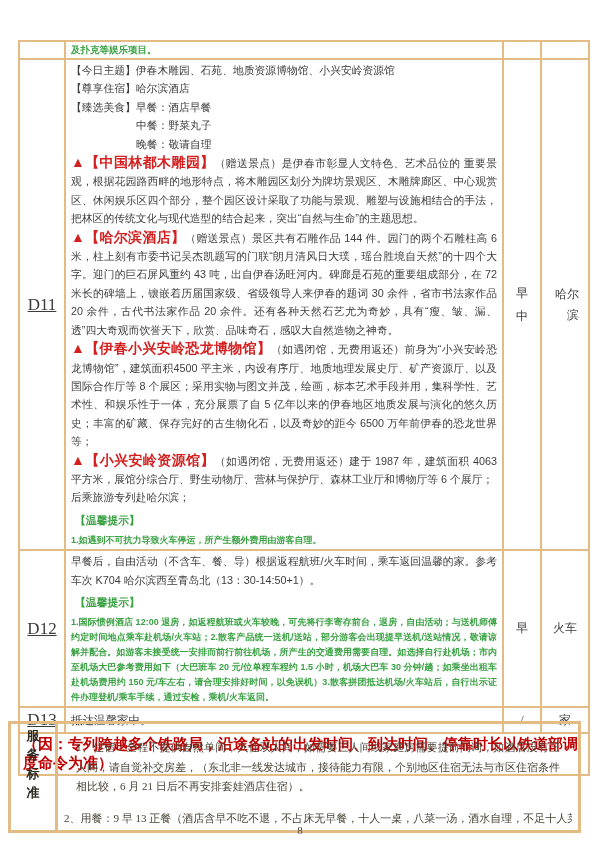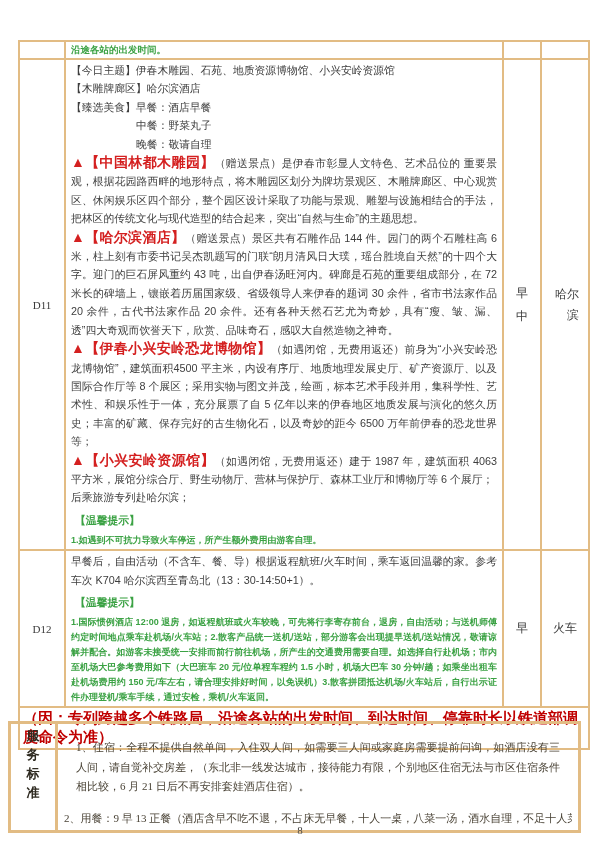--- a/index.html
+++ b/index.html
@@ -24,21 +24,21 @@
     color:var(--green);font-weight:bold;font-size:9.5px;line-height:14px;
     padding:1px 5px;
   }
   td.content{
     padding:1px 5px;vertical-align:top;
     font-size:10.8px;line-height:18.4px;color:var(--text);
     text-align:justify;
   }
   td.day-cell{
     text-align:center;vertical-align:middle;
-    font-family:"Liberation Serif",serif;font-size:11px;color:#3b3b3b;
+    font-family:"Liberation Serif",serif;font-size:17px;color:#3b3b3b;text-decoration:underline;
   }
   td.meals-cell,td.stay-cell{
     text-align:center;vertical-align:middle;
     font-family:"Liberation Serif",serif;font-size:12px;color:#3b3b3b;
   }
   .vstack{width:14px;margin:8px auto;word-break:break-all;line-height:23px;text-align:center;}
   .stay-wrap{width:28px;margin:0 auto;word-break:break-all;line-height:21px;text-align:right;}
   .line{margin:0;}
   .indent{padding-left:65px;}
   .para{margin:0;}
@@ -81,31 +81,31 @@
   <colgroup>
     <col style="width:46px">
       <col style="width:438px">
       <col style="width:38px">
       <col style="width:48px">
   </colgroup>
   <tbody>
       <tr class="cont-row">
     <td class="day-cell"></td>
     <td class="content" style="padding:0;">
-      <div class="cont-text">沿途各站的出发时间。</div>
+      <div class="cont-text">及扑克等娱乐项目。</div>
     </td>
     <td class="meals-cell"></td>
     <td class="stay-cell"></td>
   </tr>
 
   <tr class="row-d11">
     <td class="day-cell">D11</td>
     <td class="content">
       <div class="line">【今日主题】伊春木雕园、石苑、地质资源博物馆、小兴安岭资源馆</div>
-      <div class="line">【木雕牌廊区】哈尔滨酒店</div>
+      <div class="line">【尊享住宿】哈尔滨酒店</div>
       <div class="line">【臻选美食】早餐：酒店早餐</div>
       <div class="line indent">中餐：野菜丸子</div>
       <div class="line indent">晚餐：敬请自理</div>
       <p class="para">
         <span class="head">▲【中国林都木雕园】</span><span>（赠送景点）是伊春市彰显人文特色、艺术品位的 重要景观，根据花园路西畔的地形特点，将木雕园区划分为牌坊景观区、木雕牌廊区、中心观赏区、休闲娱乐区四个部分，整个园区设计采取了功能与景观、雕塑与设施相结合的手法，把林区的传统文化与现代造型的结合起来，突出“自然与生命”的主题思想。</span>
       </p>
       <p class="para">
         <span class="head">▲【哈尔滨酒店】</span><span>（赠送景点）景区共有石雕作品 144 件。园门的两个石雕柱高 6 米，柱上刻有市委书记吴杰凯题写的门联“朗月清风日大璞，瑶台胜境自天然”的十四个大字。迎门的巨石屏风重约 43 吨，出自伊春汤旺河内。碑廊是石苑的重要组成部分，在 72 米长的碑墙上，镶嵌着历届国家级、省级领导人来伊春的题词 30 余件，省市书法家作品 20 余件，古代书法家作品 20 余件。还有各种天然石艺尤为奇妙，具有“瘦、皱、漏、透”四大奇观而饮誉天下，欣赏、品味奇石，感叹大自然造物之神奇。</span>
       </p>
       <p class="para">
@@ -134,20 +134,26 @@
       <div class="tips">1.国际惯例酒店 12:00 退房，如返程航班或火车较晚，可先将行李寄存前台，退房，自由活动；与送机师傅约定时间地点乘车赴机场/火车站；2.散客产品统一送机/送站，部分游客会出现提早送机/送站情况，敬请谅解并配合。如游客未接受统一安排而前行前往机场，所产生的交通费用需要自理。如选择自行赴机场；市内至机场大巴参考费用如下（大巴班车 20 元/位单程车程约 1.5 小时，机场大巴车 30 分钟/趟；如乘坐出租车赴机场费用约 150 元/车左右，请合理安排好时间，以免误机）3.散客拼团抵达机场/火车站后，自行出示证件办理登机/乘车手续，通过安检，乘机/火车返回。</div>
     </td>
     <td class="meals-cell">
       <div>早</div>
     </td>
     <td class="stay-cell">
       <div>火车</div>
     </td>
   </tr>
 
+  <tr class="row-d13">
+    <td class="day-cell">D13</td>
+    <td class="content">抵达温馨家中。</td>
+    <td class="meals-cell">/</td>
+    <td class="stay-cell">家</td>
+  </tr>
 
   <tr>
     <td class="note-cell" colspan="4">（因：专列跨越多个铁路局，沿途各站的出发时间、到达时间、停靠时长以铁道部调度命令为准）</td>
   </tr>
 </tbody>
   </table>
 
 <table class="svc">
   <colgroup>
     <col style="width:47px">

